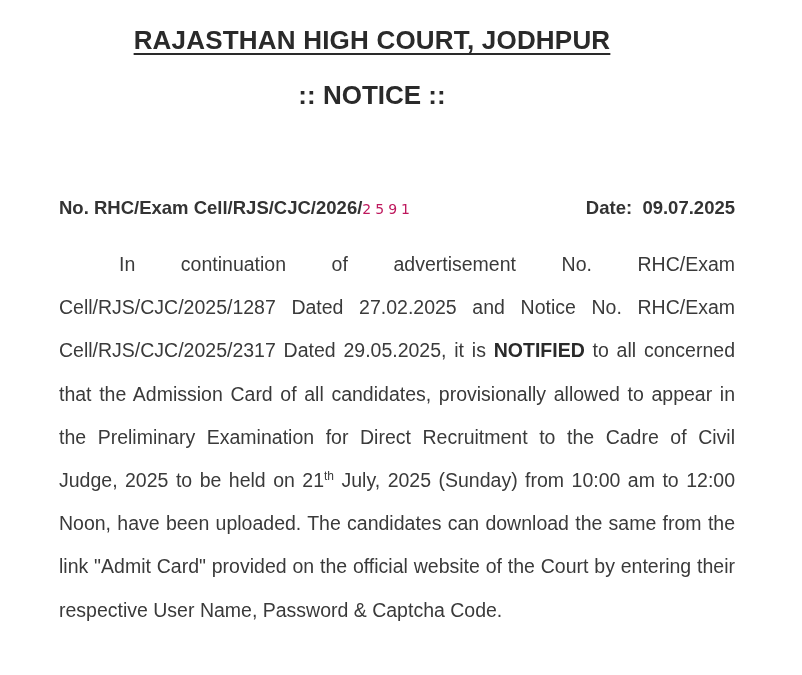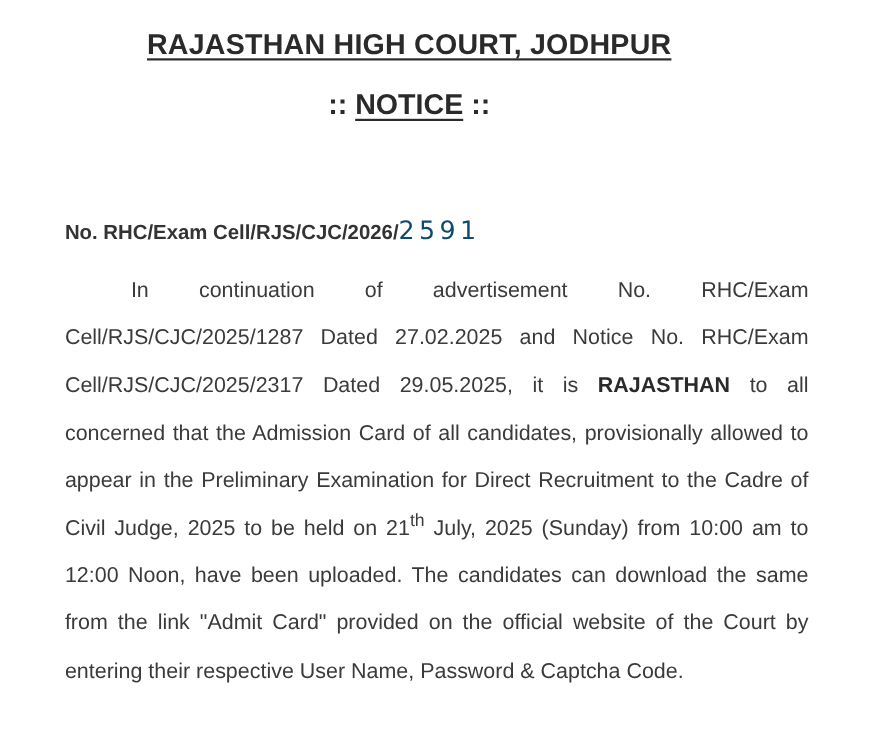--- a/index.html
+++ b/index.html
@@ -8,58 +8,61 @@
     font-family: "Liberation Sans", "DejaVu Sans", sans-serif;
     color: #333333;
   }
   .heading {
     position: absolute; left: 0; width: 744px; text-align: center;
     font-weight: bold; color: #2a2a2a;
   }
   .title { top: 25px; font-size: 26px; letter-spacing: 0.2px; }
   .title span { text-decoration: underline; text-decoration-thickness: 2px; text-underline-offset: 4px; }
   .notice { top: 80px; font-size: 26px; }
-  .notice .u { text-decoration: underline; text-decoration-thickness: 2px; text-underline-offset: 4px; text-align: right; }
+  .notice .u { text-decoration-thickness: 2px; text-underline-offset: 4px; text-align: right; }
   .refline {
     position: absolute; top: 197px; left: 59px; width: 676px;
     font-size: 18.5px; font-weight: bold; color: #333;
     display: flex; justify-content: space-between; align-items: baseline;
   }
   .handwritten {
     font-family: "DejaVu Sans", sans-serif; font-weight: normal;
-    color: #0c4a6e; font-size: 23px; letter-spacing: 4px;
+    color: #be185d; font-size: 14px; letter-spacing: 4px;
   }
   .body-text {
     position: absolute; top: 243px; left: 59px; width: 676px;
     font-size: 19.5px; line-height: 43.2px; text-align: justify;
     color: #3a3a3a; font-stretch: condensed;
   }
   .para { text-indent: 60px; margin: 0; }
   .bold { font-weight: bold; color: #2a2a2a; }
-  sup { font-size: 16px; line-height: 0; }
+  sup { font-size: 12px; line-height: 0; }
 </style>
 </head>
 <body>
 
 <div class="heading title">
   <span>RAJASTHAN HIGH COURT, JODHPUR</span>
 </div>
 
 <div class="heading notice">
   <span>::</span>
   <span class="u">NOTICE</span>
   <span>::</span>
 </div>
 
 <div class="refline">
   <div>
     <span>No. RHC/Exam Cell/RJS/CJC/2026/</span><span class="handwritten">2591</span>
   </div>
+  <div>
+    <span>Date:</span>&nbsp;&nbsp;<span>09.07.2025</span>
+  </div>
 </div>
 
 <div class="body-text">
   <p class="para">
     <span>In continuation of advertisement No. RHC/Exam Cell/RJS/CJC/2025/1287 Dated 27.02.2025 and Notice No. RHC/Exam Cell/RJS/CJC/2025/2317 Dated 29.05.2025, it is</span>
-    <span class="bold">RAJASTHAN</span>
+    <span class="bold">NOTIFIED</span>
     <span>to all concerned that the Admission Card of all candidates, provisionally allowed to appear in the Preliminary Examination for Direct Recruitment to the Cadre of Civil Judge, 2025 to be held on 21</span><sup>th</sup>
     <span>July, 2025 (Sunday) from 10:00 am to 12:00 Noon, have been uploaded. The candidates can download the same from the link "Admit Card" provided on the official website of the Court by entering their respective User Name, Password &amp; Captcha Code.</span>
   </p>
 </div>
 
 </body></html>

